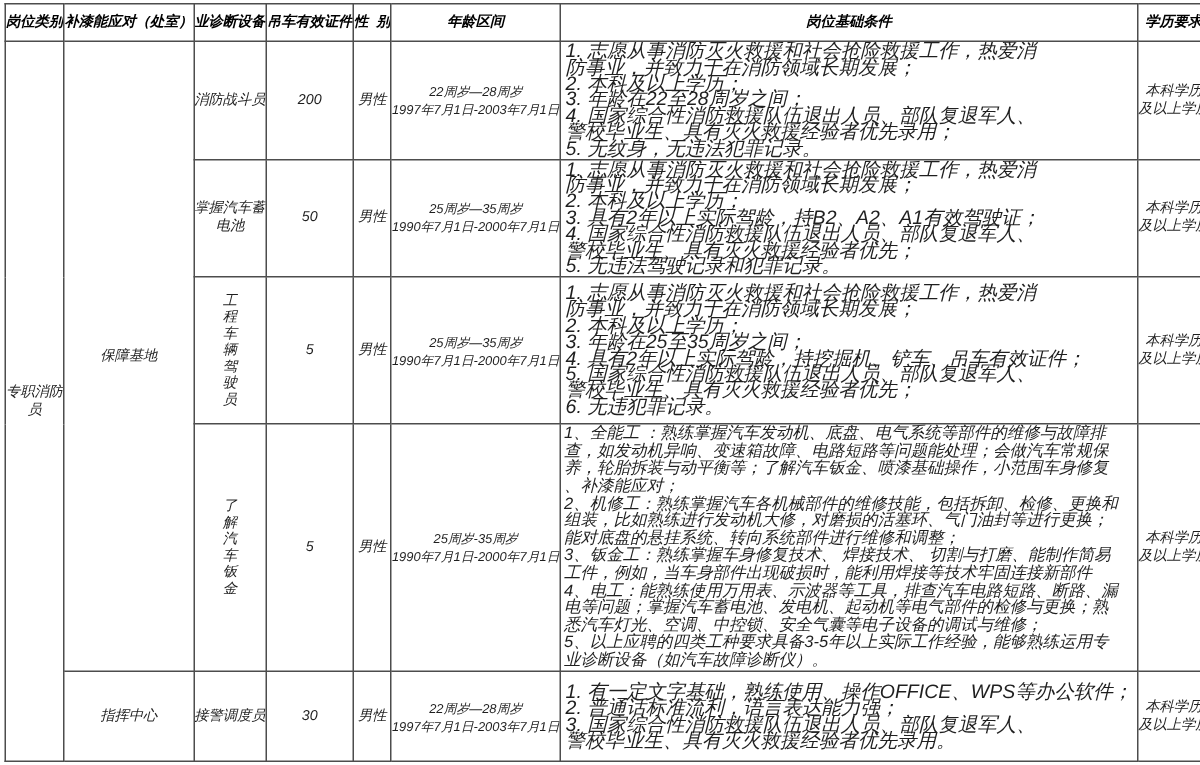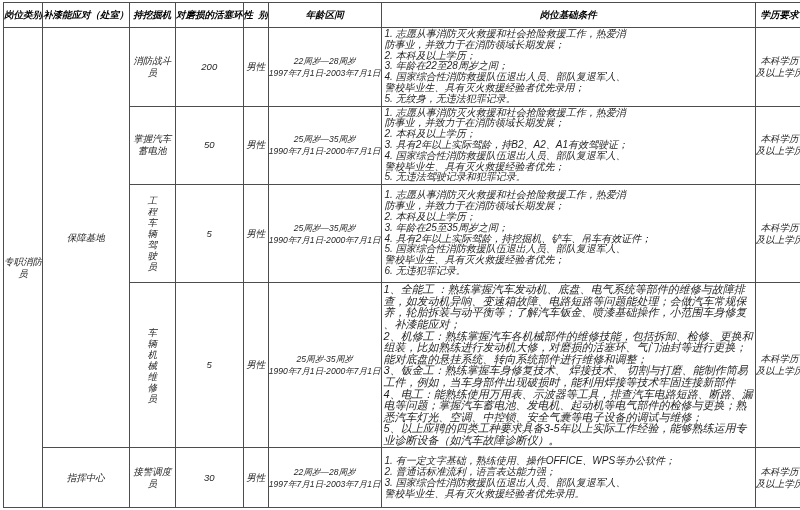--- a/index.html
+++ b/index.html
@@ -23,21 +23,21 @@
   .jobs th{
     font-size:9.5px;font-weight:bold;color:#000;
     white-space:pre;line-height:12px;
     height:24px;
   }
   .jobs td{font-size:9.5px;line-height:12px;}
   td.wrapname{white-space:normal;line-height:11px;padding:0 18px;}
   td.age{white-space:pre;font-size:8.6px;line-height:12px;}
   td.cond{
     text-align:left;white-space:pre;
-    padding:1px 3px;line-height:10.8px;font-size:10px;
+    padding:1px 3px;line-height:10.8px;font-size:13px;
   }
   td.cond.small{font-size:11px;line-height:11.6px;padding:1px 2px;}
   td.edu{white-space:pre;line-height:12px;text-align:center;}
   tr.r1{height:77px;}
   tr.r2{height:77px;}
   tr.r3{height:98px;}
   tr.r4{height:165px;}
   tr.r5{height:60px;}
 </style>
 </head>
@@ -53,22 +53,22 @@
       <col style="width:113px">
     <col style="width:290px">
       <col style="width:69px">
       <col style="width:40px">
   </colgroup>
 
   <tbody>
       <tr>
     <th>岗位类别</th>
     <th>补漆能应对（处室）</th>
-    <th>持挖掘机</th>
-    <th>对磨损的活塞环</th>
+    <th>业诊断设备</th>
+    <th>吊车有效证件</th>
     <th>性  别</th>
     <th>年龄区间</th>
     <th>岗位基础条件</th>
     <th>学历要求</th>
     <th>备 注</th>
   </tr>
 
   <tr class="r1">
     <td rowspan="5">专职消防员</td>
     <td rowspan="4">保障基地</td>
@@ -120,21 +120,21 @@
 4. 具有2年以上实际驾龄，持挖掘机、铲车、吊车有效证件；
 5. 国家综合性消防救援队伍退出人员、部队复退军人、
 警校毕业生、具有灭火救援经验者优先；
 6. 无违犯罪记录。</td>
     <td class="edu">本科学历
 及以上学历</td>
     <td></td>
   </tr>
 
   <tr class="r4">
-    <td class="wrapname">车辆机械维修员</td>
+    <td class="wrapname">了解汽车钣金</td>
     <td>5</td>
     <td>男性</td>
     <td class="age">25周岁-35周岁
 1990年7月1日-2000年7月1日</td>
     <td class="cond small">1、全能工 ：熟练掌握汽车发动机、底盘、电气系统等部件的维修与故障排
 查，如发动机异响、变速箱故障、电路短路等问题能处理；会做汽车常规保
 养，轮胎拆装与动平衡等；了解汽车钣金、喷漆基础操作，小范围车身修复
 、补漆能应对；
 2、机修工：熟练掌握汽车各机械部件的维修技能，包括拆卸、检修、更换和
 组装，比如熟练进行发动机大修，对磨损的活塞环、气门油封等进行更换；

